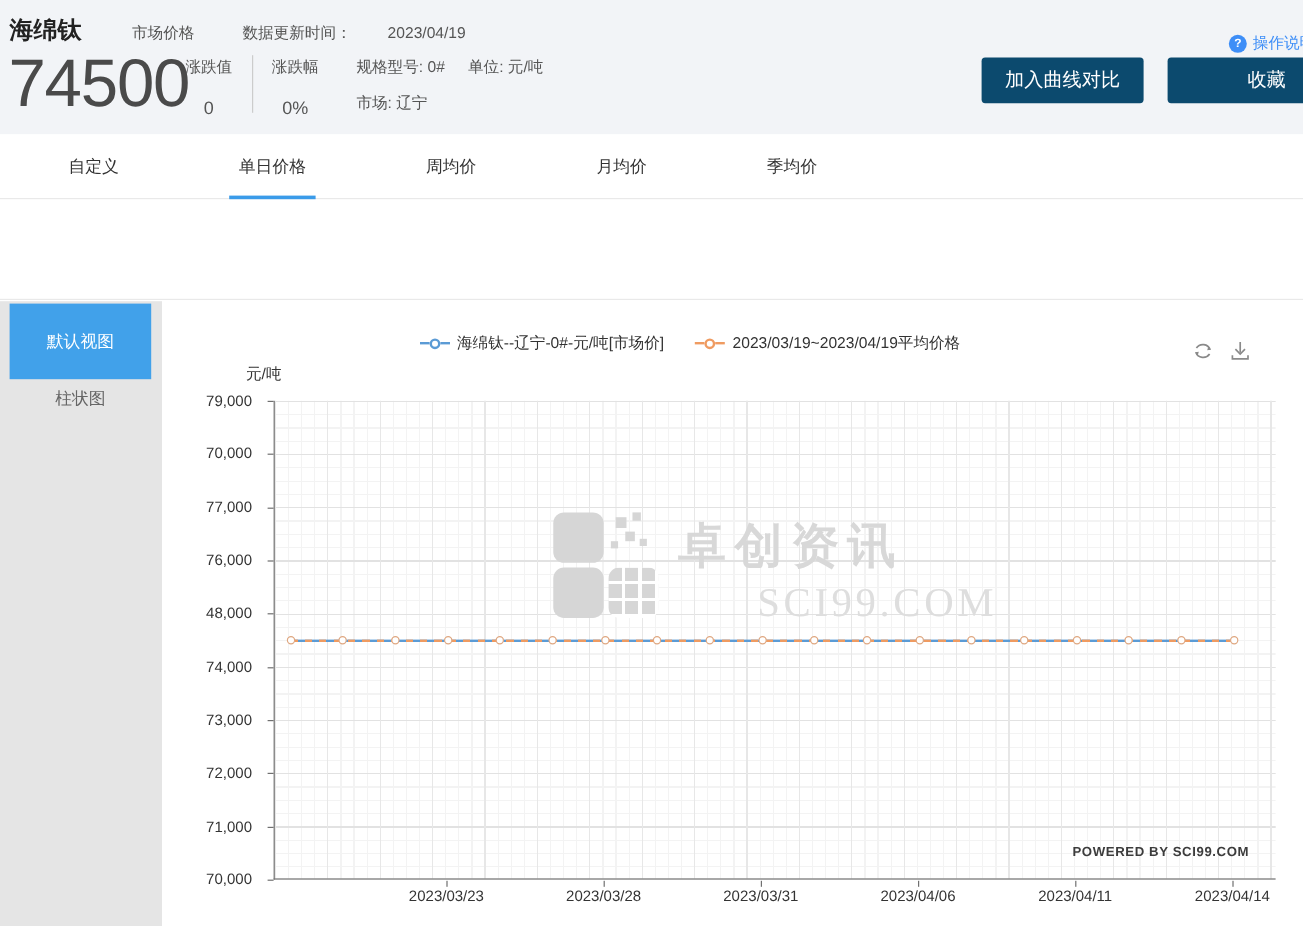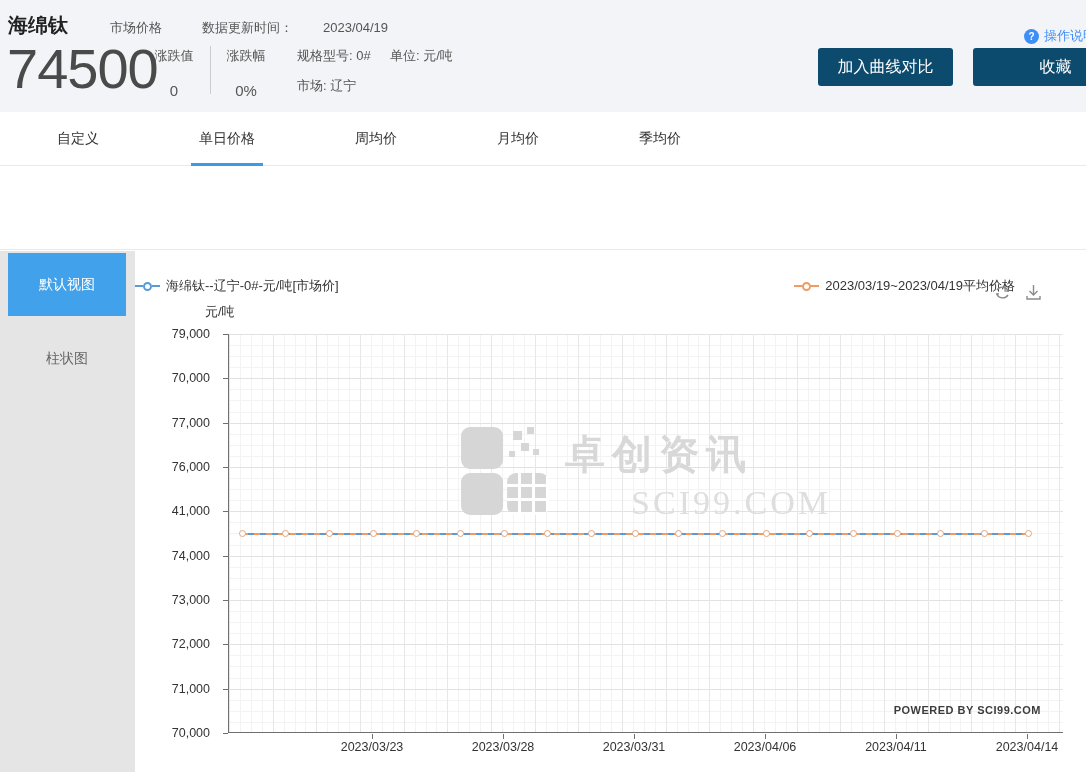--- a/index.html
+++ b/index.html
@@ -59,24 +59,24 @@
                 repeating-linear-gradient(to bottom, transparent 0 5px, #bbb 5px 6px);
   }
   .to-label { position:absolute; left:384px; top:200px; font-size:13px; color:#333; }
   .btn-confirm { position:absolute; left:530px; top:194px; width:80px; height:27px; border-radius:14px;
                  border:1px solid #4a7fe8; color:#3f77e6; background:#fff; font-size:14px; cursor:pointer; font-family:inherit; }
   
   .main { position:absolute; left:0; top:251px; width:1086px; height:521px; background:#fff; }
   .side { position:absolute; left:0; top:0; width:135px; height:521px; background:#e5e5e5; }
   .side-item { width:118px; margin-left:8px; text-align:center; font-size:14px; color:#666; cursor:pointer; }
   .side-item.active { background:#41a1ea; color:#fff; height:63px; line-height:63px; margin-top:2px; }
-  .side-item.plain { margin-top:34px; }
+  .side-item.plain { margin-top:8px; }
   
   .card { position:absolute; left:135px; top:0; width:951px; height:521px; background:#fff; }
-  .legend { position:absolute; left:0; top:26px; width:880px; display:flex; justify-content:space-between; gap:26px; }
+  .legend { position:absolute; left:0; top:26px; width:880px; display:flex; justify-content:center; gap:26px; }
   .legend-item { display:flex; align-items:center; font-size:13px; color:#333; cursor:pointer; }
   .lm-line { width:8px; height:2px; }
   .lm-circle { width:9px; height:9px; border-radius:50%; border:2px solid; background:#fff; }
   .legend-item .txt { margin-left:6px; }
   .tools { position:absolute; left:858px; top:32px; display:flex; gap:12px; }
   .tools svg { cursor:pointer; }
   .unit-label { position:absolute; left:70px; top:52px; font-size:13px; color:#333; }
   .plot { position:absolute; left:93px; top:83px; width:835px; height:399px;
           border-left:1px solid #707070; border-bottom:1px solid #707070;
           background-image:
@@ -229,21 +229,21 @@
         </svg>
       </div>
 
       <div class="unit-label">元/吨</div>
 
       <div class="ylabels">
           <span class="ylabel" style="top: -7px;">79,000</span>
           <span class="ylabel" style="top: 37.3333px;">70,000</span>
           <span class="ylabel" style="top: 81.6667px;">77,000</span>
           <span class="ylabel" style="top: 126px;">76,000</span>
-          <span class="ylabel" style="top: 170.333px;">41,000</span>
+          <span class="ylabel" style="top: 170.333px;">48,000</span>
           <span class="ylabel" style="top: 214.667px;">74,000</span>
           <span class="ylabel" style="top: 259px;">73,000</span>
           <span class="ylabel" style="top: 303.333px;">72,000</span>
           <span class="ylabel" style="top: 347.667px;">71,000</span>
           <span class="ylabel" style="top: 392px;">70,000</span>
         </div>
 
       <div class="plot">
         <div class="watermark">
           <div class="wm-logo">

